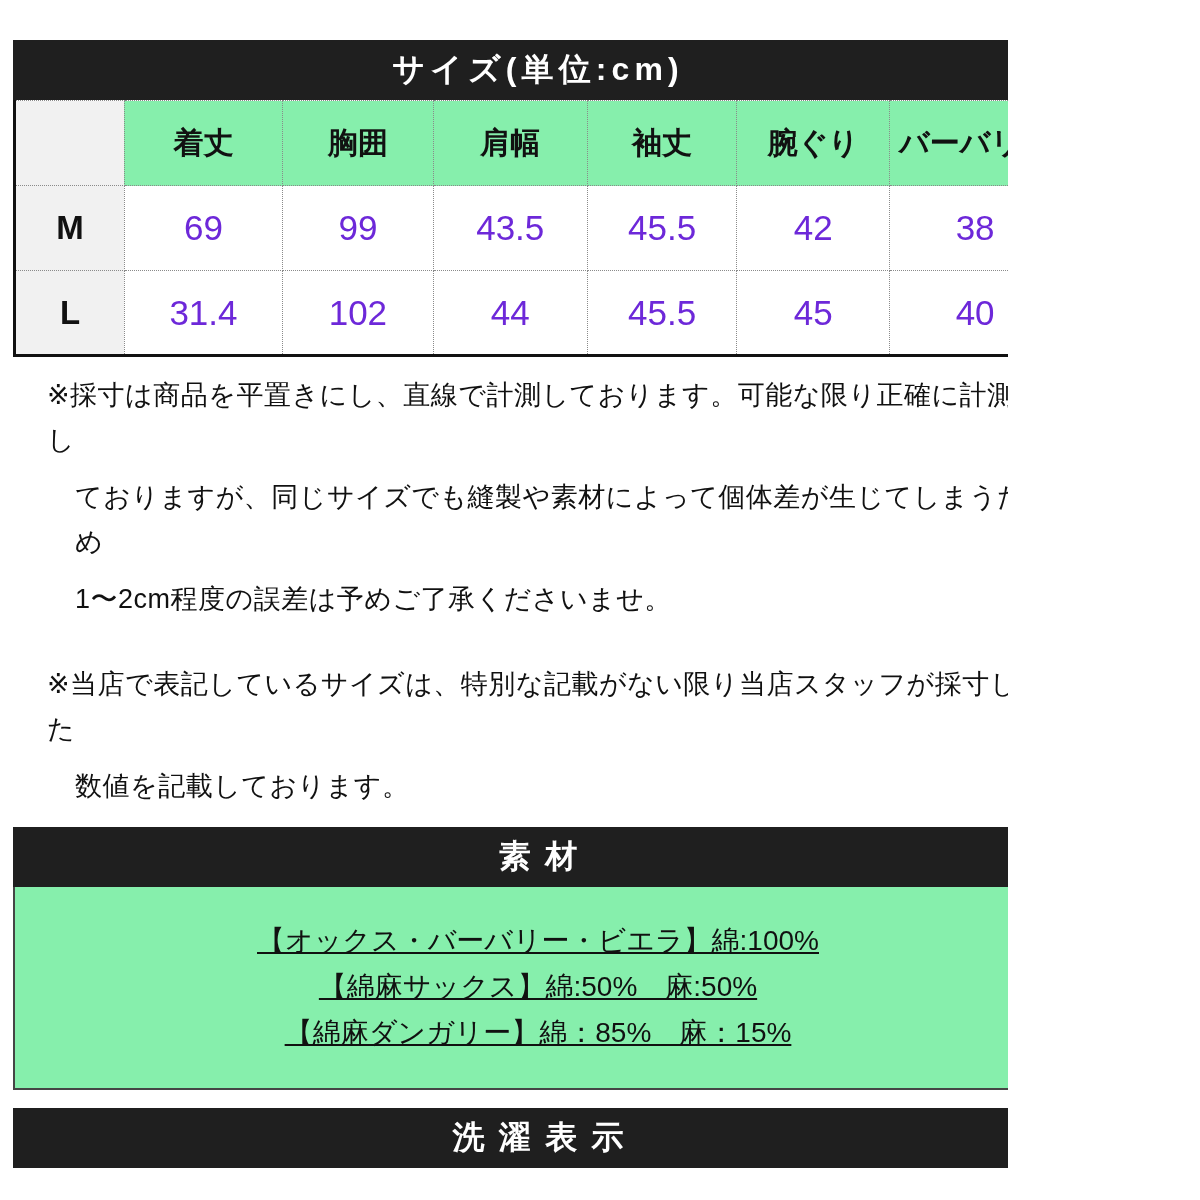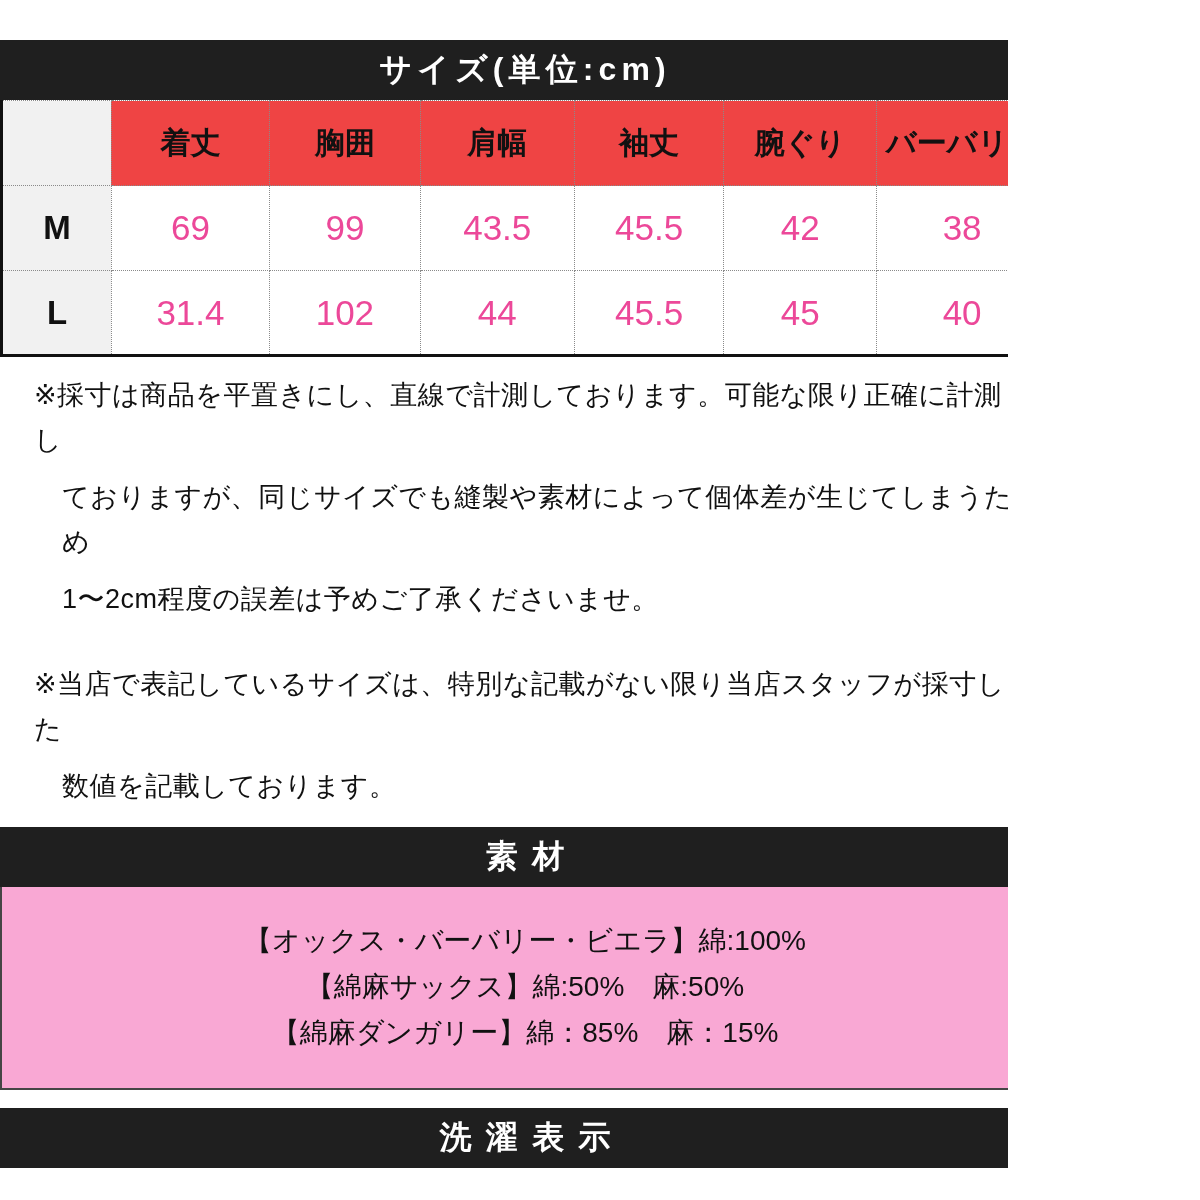--- a/index.html
+++ b/index.html
@@ -1,18 +1,18 @@
 <!DOCTYPE html>
 <html><head>
 <meta charset="utf-8">
 <style>
   * { margin:0; padding:0; box-sizing:border-box; }
   html,body { background:#ffffff; width:1200px; }
   body { font-family:"Liberation Sans","DejaVu Sans",sans-serif; color:#111; }
-  .page { width:1008px; height:1200px; overflow:hidden; }
+  .page { width:1008px; height:1200px; overflow:hidden;padding-left:13px; }
   .container { width:1050px; margin:0 auto; padding-top:40px; }
 
   
   .bar {
     height:60px; background:#1f1f1f; color:#ffffff;
     display:flex; align-items:center; justify-content:center;
     font-weight:bold; font-size:32px; letter-spacing:0.16em;
   }
   .bar.wide-space { letter-spacing:0.45em; text-indent:0.45em; }
 
@@ -20,34 +20,34 @@
   table.size-table {
     width:100%; border-collapse:collapse;
     border:3px solid #111; border-top:none;
     table-layout:fixed;
   }
   table.size-table td, table.size-table th {
     border:1px dotted #8a8a8a;
     text-align:center; vertical-align:middle;
     height:85px;
   }
-  table.size-table th.colhead { background:#ef4444; font-size:30px; font-weight:bold; }
+  table.size-table th.colhead { background:#86efac; font-size:30px; font-weight:bold; }
   table.size-table td.rowlabel, table.size-table th.corner { background:#f1f1f1; font-weight:bold; font-size:33px; }
-  table.size-table td.val { background:#ffffff; font-size:35px; font-weight:normal; color:#ec4899; }
+  table.size-table td.val { background:#ffffff; font-size:35px; font-weight:normal; color:#6d28d9; }
 
   
   .notes { margin-top:16px; padding:0 34px; }
   .note { font-size:27px; line-height:45px; color:#111; letter-spacing:0.5px; }
   .note + .note { margin-top:40px; }
   .note-line.cont { padding-left:28px;margin-top:12px; }
 
   
   .section { margin-top:18px; }
   .box {
-    border:2px solid #454545; border-top:none; background:#f9a8d4;
+    border:2px solid #454545; border-top:none; background:#86efac;text-decoration:underline;
   }
   .material-box { text-align:center; font-size:28px; line-height:46px; padding:31px 0 32px; color:#111; }
 </style>
 </head>
 <body>
 
 <div class="page">
   <div class="container">
 
     <div class="bar">

